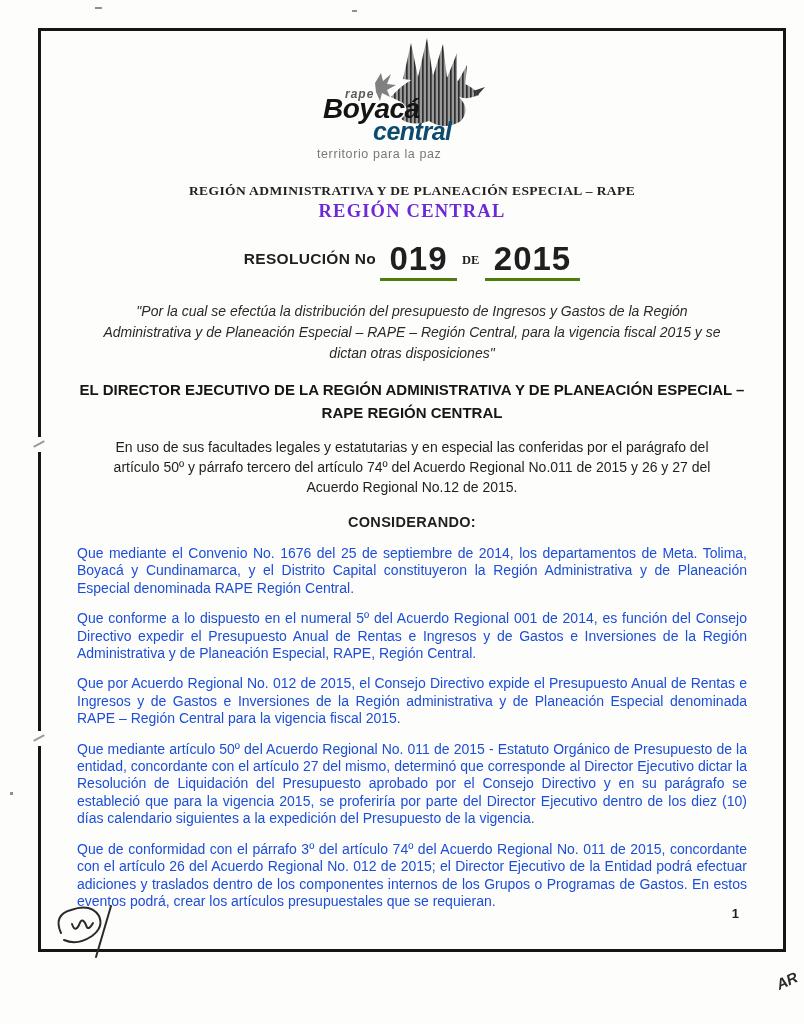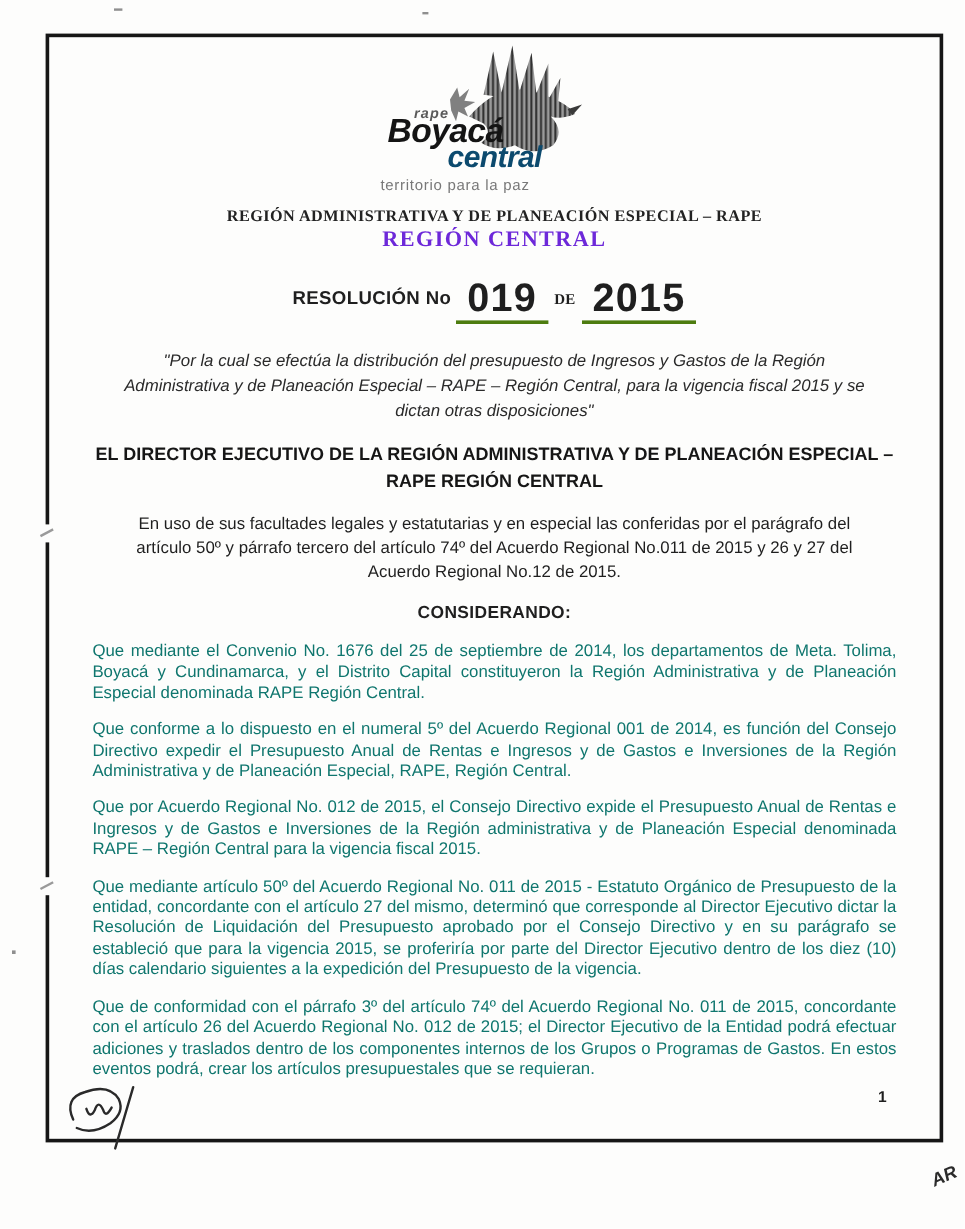--- a/index.html
+++ b/index.html
@@ -26,21 +26,21 @@
   .logo-name2 {
     position:absolute; left:86px; top:82px; font-size:25px; font-weight:bold;
     font-style:italic; color:#0c4a6e; letter-spacing:-.5px;
   }
   .logo-tagline {
     position:absolute; left:30px; top:112px; font-size:12.5px; color:#787878;
     letter-spacing:.6px;
   }
   
   .org1 {
-    margin-top:5px; text-align:center; font-family:"Liberation Serif", serif;
+    margin-top:16px; text-align:center; font-family:"Liberation Serif", serif;
     font-weight:bold; font-size:13.5px; letter-spacing:.4px; color:#222;
   }
   .org2 {
     text-align:center; font-family:"Liberation Serif", serif; font-weight:bold;
     font-size:18.5px; letter-spacing:1.2px; margin-top:2px; color:#6d28d9;
   }
   .resolution { margin-top:20px; text-align:center; white-space:nowrap; }
   .resolution .label { font-size:15.5px; font-weight:bold; letter-spacing:.3px; vertical-align:6px; }
   .resolution .big {
     display:inline-block; font-size:33px; font-weight:700; line-height:1;
@@ -59,21 +59,21 @@
   .powers {
     margin:13px auto 16px auto; max-width:664px; text-align:center; font-size:14px;
     line-height:20px; white-space:pre-line;
   }
   .considerando {
     margin:17px 0 15px 0; text-align:center; font-weight:bold; font-size:14.5px;
     letter-spacing:.3px;
   }
   .para {
     text-align:justify; font-size:14px; line-height:17.4px; margin:0 0 13px 0;
-    color:#0f766e;
+    color:#1d4ed8;
   }
   
   .pagenum { position:absolute; right:44px; bottom:28px; font-size:13px; font-weight:bold; }
   .squiggle { position:absolute; left:10px; bottom:-12px; }
   .initials {
     position:absolute; right:6px; top:972px; font-size:15px; font-style:italic;
     font-weight:bold; color:#2b2b2b; transform:rotate(-24deg);
   }
   .border-gap {
     position:absolute; width:12px; height:15px; background:#fdfdfc; left:-8px;

